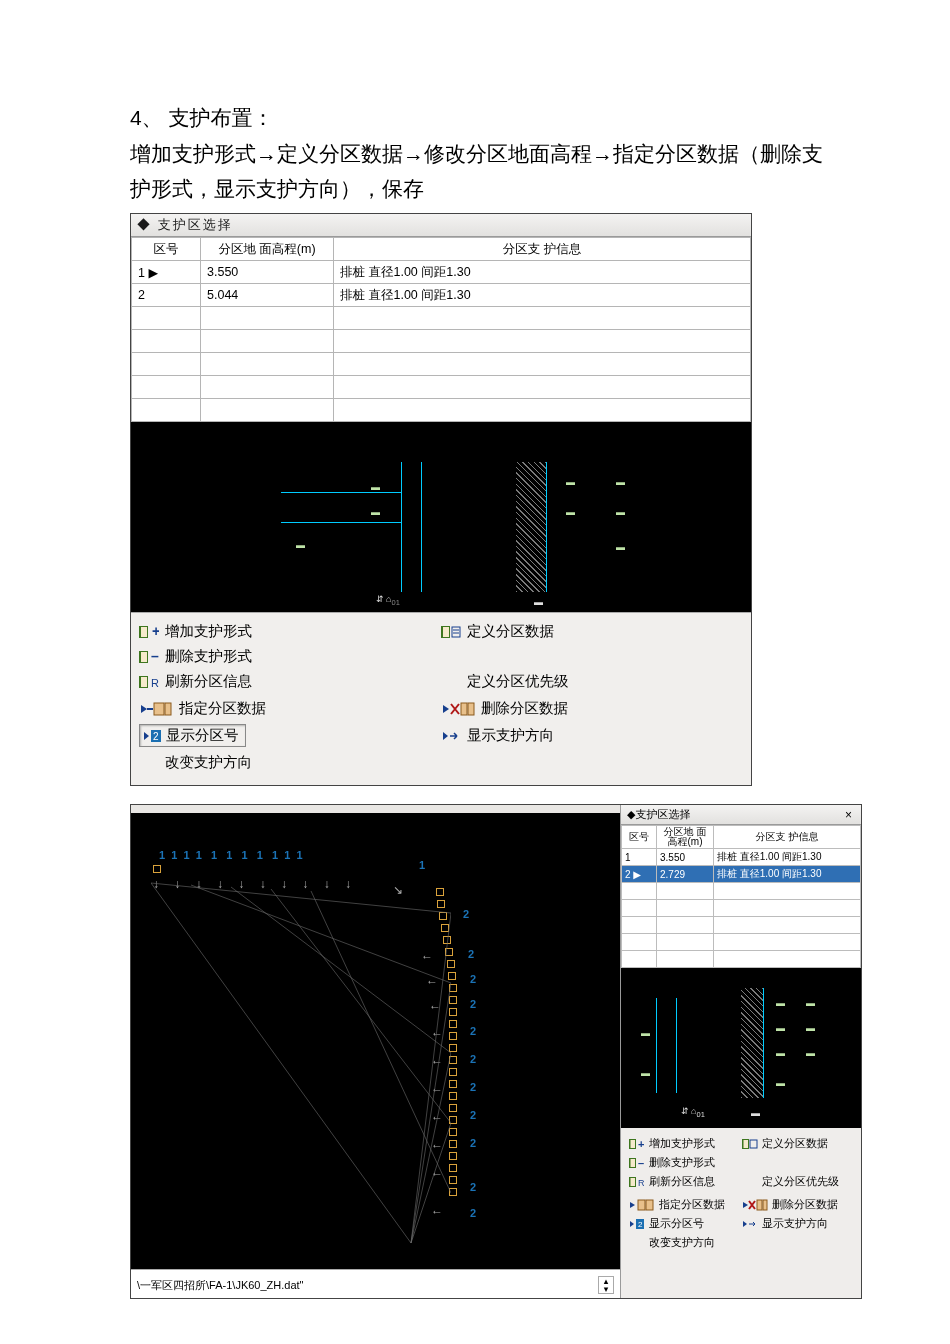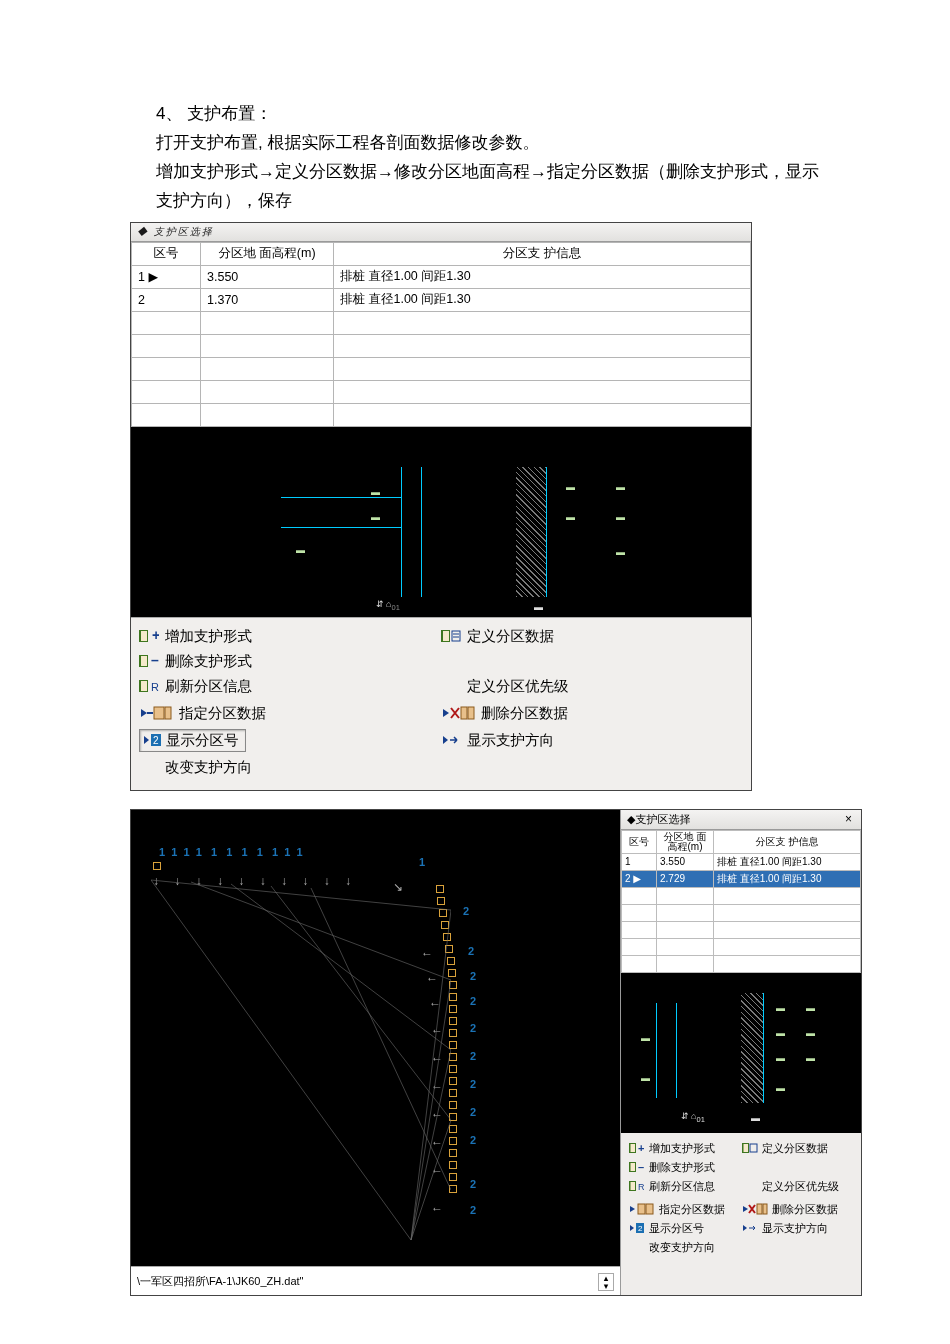--- a/index.html
+++ b/index.html
@@ -1,41 +1,41 @@
 <!DOCTYPE html>
 <html><head>
 <meta charset="utf-8">
 <style>
   body { margin:0; padding:0; background:#fff; font-family:"SimSun","Microsoft YaHei",sans-serif; color:#000; }
   .page { width:950px; margin:0 auto; padding:100px 120px 40px 130px; box-sizing:border-box; }
-  .doc-text { font-size:17px; line-height:1.7;margin-left:26px; }
+  .doc-text { font-size:21px; line-height:1.7; }
   .fig1, .fig2 { border:1px solid #444; margin-top:6px; }
   .fig1 { width:620px; }
   .fig2 { width:730px; margin-top:18px; }
 
   
-  .f1-title { background:linear-gradient(#f4f3f2,#e2e1df); border-bottom:1px solid #9a9a9a; font-size:10px; padding:2px 6px; letter-spacing:2px; color:#1a1a1a;font-style:italic; }
+  .f1-title { background:linear-gradient(#f4f3f2,#e2e1df); border-bottom:1px solid #9a9a9a; font-size:13px; padding:2px 6px; letter-spacing:2px; color:#1a1a1a; }
   .f1-table { border-collapse:collapse; width:100%; font-size:12.5px; }
   .f1-table th, .f1-table td { border:1px solid #b5b5b5; padding:2px 6px; text-align:left; background:#fff; height:18px; }
   .f1-table th { font-weight:normal; text-align:center; line-height:1; }
   .f1-cad { background:#000; height:190px; position:relative; }
   .cad-line { position:absolute; background:#0cf; }
   .cad-hatch { position:absolute; background:repeating-linear-gradient(45deg,#7a7a7a 0,#7a7a7a 1px,#000 1px,#000 4px); }
   .cad-lbl { position:absolute; color:#bfe3a8; font-size:9px; }
   .f1-actions { background:#f1efed; padding:6px 8px 10px 8px; font-size:14.5px; border-top:1px solid #aaa; }
   .f1-actions .row { display:flex; }
   .f1-actions .cell { flex:1; padding:3px 0; display:flex; align-items:center; gap:6px; }
   .f1-actions .sunken { border:1px solid #888; box-shadow:inset 1px 1px 2px rgba(0,0,0,.25); padding:1px 6px 1px 2px; display:inline-flex; align-items:center; gap:4px; }
   svg.gly { width:20px; height:16px; flex:none; }
   svg.gly2 { width:34px; height:16px; flex:none; }
   .spacer { height:2px; }
 
   
   .fig2-wrap { display:flex; background:#e9e7e4; }
-  .f2-left { flex:1; background:#000; position:relative; height:485px; }
+  .f2-left { flex:1; background:#000; position:relative; height:485px;margin-top:8px; }
   .f2-left-status { position:absolute; left:0; right:0; bottom:0; background:#fff; border-top:1px solid #aaa; font-size:11px; padding:6px 6px 4px 6px; color:#000; display:flex; align-items:center; }
   .f2-left-status .spin { margin-left:auto; width:14px; border:1px solid #aaa; font-size:9px; text-align:center; line-height:8px; }
   .f2-left .pl { position:absolute; color:#1b73b6; font-size:11px; font-weight:bold; }
   .f2-left .arr { position:absolute; color:#aaa; font-size:12px; }
   .f2-left .sq { position:absolute; width:6px; height:6px; background:#000; border:1px solid #d9a23b; }
 
   .f2-right { width:240px; border-left:1px solid #9a9a9a; background:#efedeb; display:flex; flex-direction:column; }
   .f2-right-title { background:linear-gradient(#f4f3f2,#e2e1df); border-bottom:1px solid #9a9a9a; font-size:11px; padding:2px 6px; display:flex; align-items:center; }
   .f2-right-title .close { margin-left:auto; font-size:12px; padding:0 3px; cursor:default; }
   .f2-table { border-collapse:collapse; width:100%; font-size:10px; }
@@ -54,21 +54,20 @@
   .book .pg { fill:#f5eacb; }
   .redx { stroke:#b01818; stroke-width:2; fill:none; }
 </style>
 </head>
 <body>
 
 <div class="page">
 
   <div class="doc-text">
     <div>4、 支护布置：</div>
-    <div> 打开支护布置, 根据实际工程各剖面数据修改参数。</div>
     <div>增加支护形式→定义分区数据→修改分区地面高程→指定分区数据（删除支护形式，显示支护方向），保存</div>
   </div>
 
   <div class="fig1">
     <div class="f1-title">
       ◆ <span>支护区选择</span>
     </div>
     <table class="f1-table">
       <thead>
           <tr>
@@ -80,21 +79,21 @@
       </tr>
         </thead>
       <tbody>
         <tr>
           <td>1 ▶</td>
           <td>3.550</td>
           <td>排桩  直径1.00  间距1.30</td>
         </tr>
         <tr>
           <td>2</td>
-          <td>1.370</td>
+          <td>5.044</td>
           <td>排桩  直径1.00  间距1.30</td>
         </tr>
         <tr>
             <td></td>
             <td></td>
             <td></td>
           </tr>
         <tr>
             <td></td>
             <td></td>

